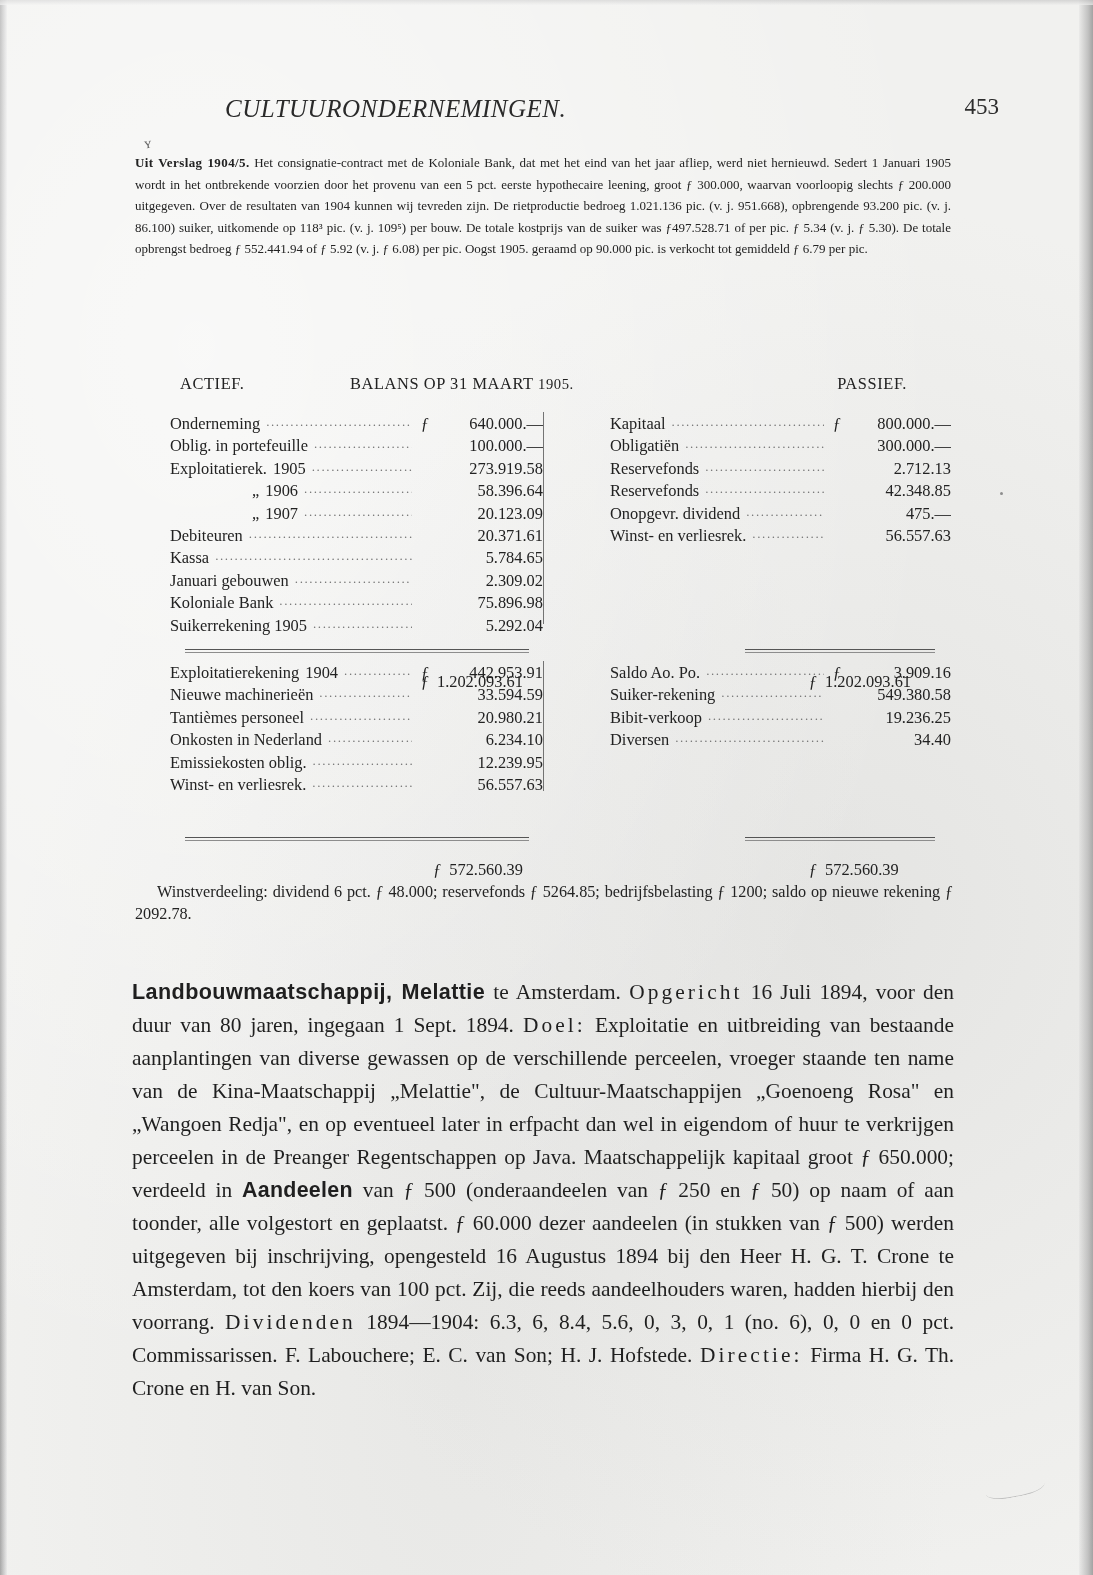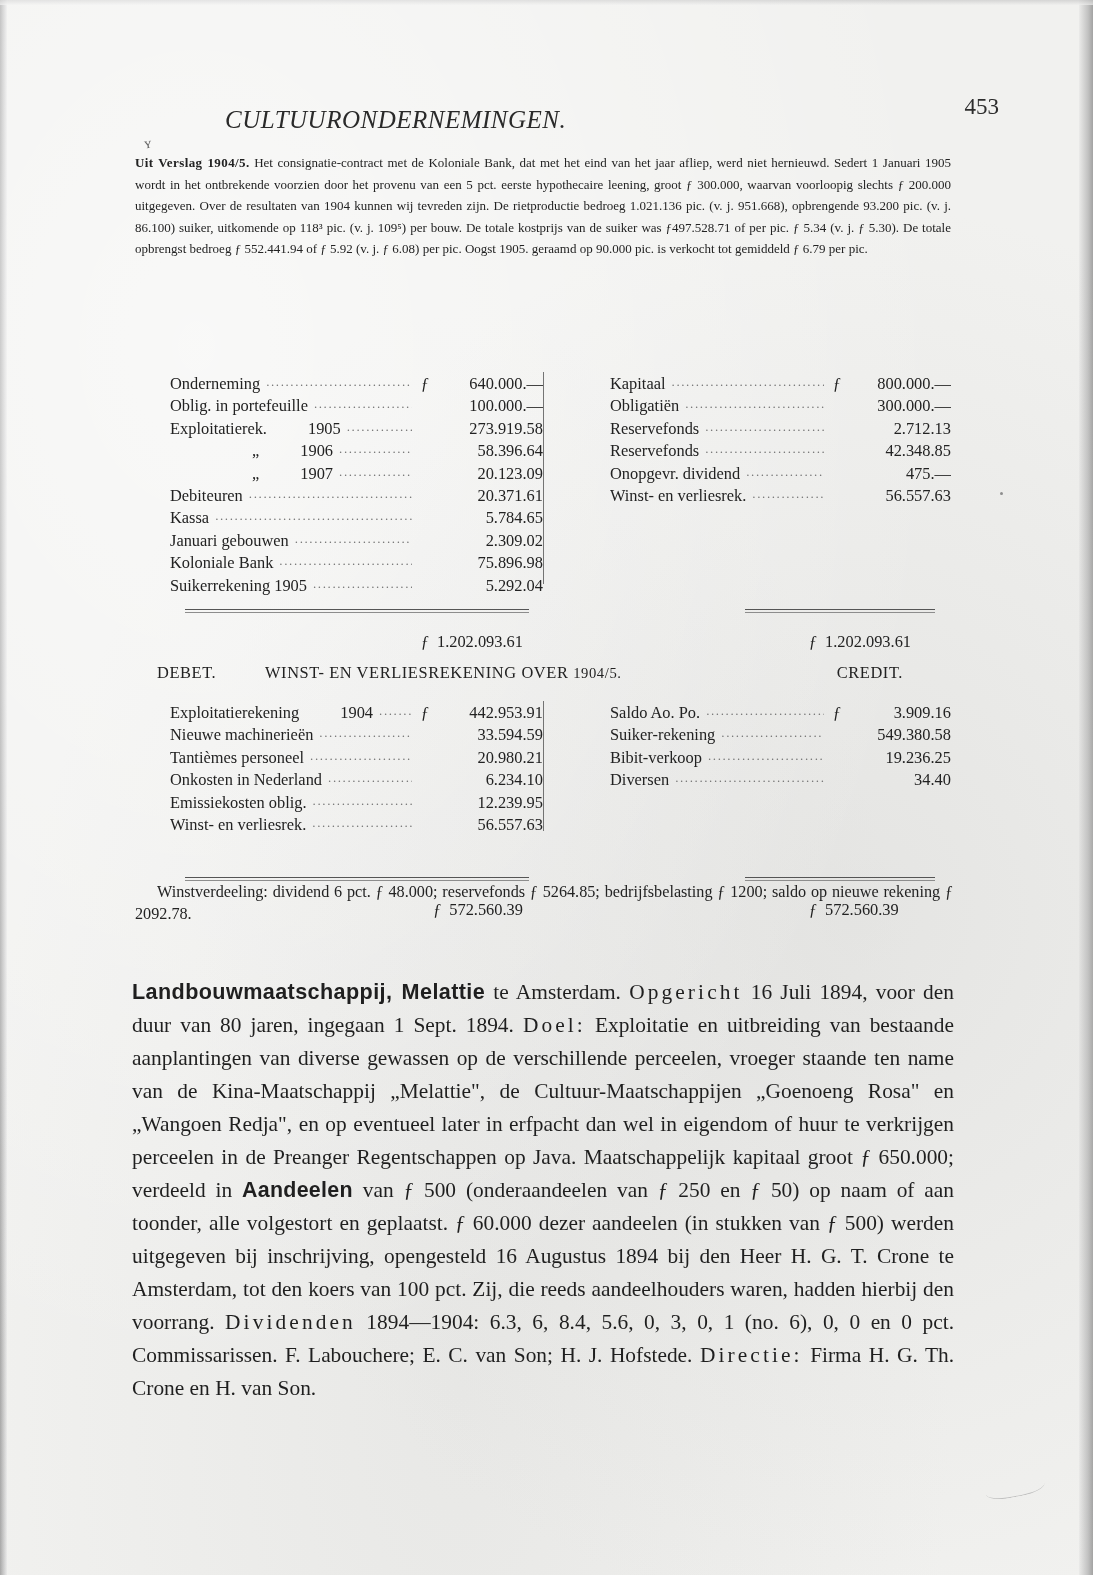--- a/index.html
+++ b/index.html
@@ -50,21 +50,21 @@
   
   .runhead {
     position: absolute;
     left: 0; right: 0;
     top: 92px;
     height: 30px;
   }
   .runhead .title {
     position: absolute;
     left: 225px;
-    top: 14px;
+    top: 3px;
     font-family: "Liberation Serif", serif;
     font-style: italic;
     font-size: 25px;
     letter-spacing: .5px;
     color: #2a2a2a;
   }
   .runhead .folio {
     position: absolute;
     right: 94px;
     top: 2px;
@@ -136,21 +136,21 @@
   }
 
   .row {
     display: flex;
     align-items: baseline;
     height: 22.4px;
     white-space: nowrap;
   }
   .row .lbl { flex: 0 0 auto; margin-left: 35px; }
   .row .lbl.ind { padding-left: 82px; }
-  .row .yr2 { padding-left: 6px; margin-left: 35px; }
+  .row .yr2 { padding-left: 6px; }
   .row .dots {
     flex: 1 1 auto;
     overflow: hidden;
     margin: 0 5px 0 6px;
     position: relative;
     top: -3px;
     color: #777;
     font-size: 13px;
     letter-spacing: 1.6px;
     white-space: nowrap;
@@ -264,20 +264,25 @@
       <span class="folio">453</span>
     </div>
 
     <div class="tick">ʏ</div>
 
     <div class="report">
       <span class="lead">Uit Verslag 1904/5.</span><span> Het consignatie-contract met de Koloniale Bank, dat met het eind van het jaar afliep, werd niet hernieuwd. Sedert 1 Januari 1905 wordt in het ontbrekende voorzien door het provenu van een 5 pct. eerste hypothecaire leening, groot ƒ 300.000, waarvan voorloopig slechts ƒ 200.000 uitgegeven. Over de resultaten van 1904 kunnen wij tevreden zijn. De rietproductie bedroeg 1.021.136 pic. (v. j. 951.668), opbrengende 93.200 pic. (v. j. 86.100) suiker, uitkomende op 118³ pic. (v. j. 109⁵) per bouw. De totale kostprijs van de suiker was ƒ497.528.71 of per pic. ƒ 5.34 (v. j. ƒ 5.30). De totale opbrengst bedroeg ƒ 552.441.94 of ƒ 5.92 (v. j. ƒ 6.08) per pic. Oogst 1905. geraamd op 90.000 pic. is verkocht tot gemiddeld ƒ 6.79 per pic.</span>
     </div>
 
     <div class="acct" style="top:374px;">
+      <div class="acct-head">
+        <span class="left">ACTIEF.</span>
+        <span class="mid"><span>BALANS OP 31 MAART</span> <span class="yr">1905.</span></span>
+        <span class="right">PASSIEF.</span>
+      </div>
       <div class="cols">
         <div class="vrule" style="height:212px;"></div>
         <div class="col left" id="bal-debit">
             <div class="row">
               <span class="lbl">Onderneming</span>
               <span class="dots">............................................................</span>
               <span class="cur">ƒ</span>
               <span class="amt">640.000.—</span>
             </div>
             <div class="row">
@@ -393,25 +398,20 @@
           </div>
           <div class="total" style="padding-right:22px;">
             <span class="cur">ƒ</span>
             <span class="amt">1.202.093.61</span>
           </div>
         </div>
       </div>
     </div>
 
     <div class="acct" style="top:663px;">
-      <div class="acct-head">
-        <span class="left" style="left:22px;">DEBET.</span>
-        <span class="mid" style="left:130px;"><span>WINST- EN VERLIESREKENING OVER</span> <span class="yr">1904/5.</span></span>
-        <span class="right" style="right:48px;">CREDIT.</span>
-      </div>
       <div class="cols">
         <div class="vrule" style="height:130px;"></div>
         <div class="col left" id="pl-debit">
             <div class="row">
               <span class="lbl">Exploitatierekening</span>
               <span class="yr2"> 1904</span>
               <span class="dots">............................................................</span>
               <span class="cur">ƒ</span>
               <span class="amt">442.953.91</span>
             </div>

